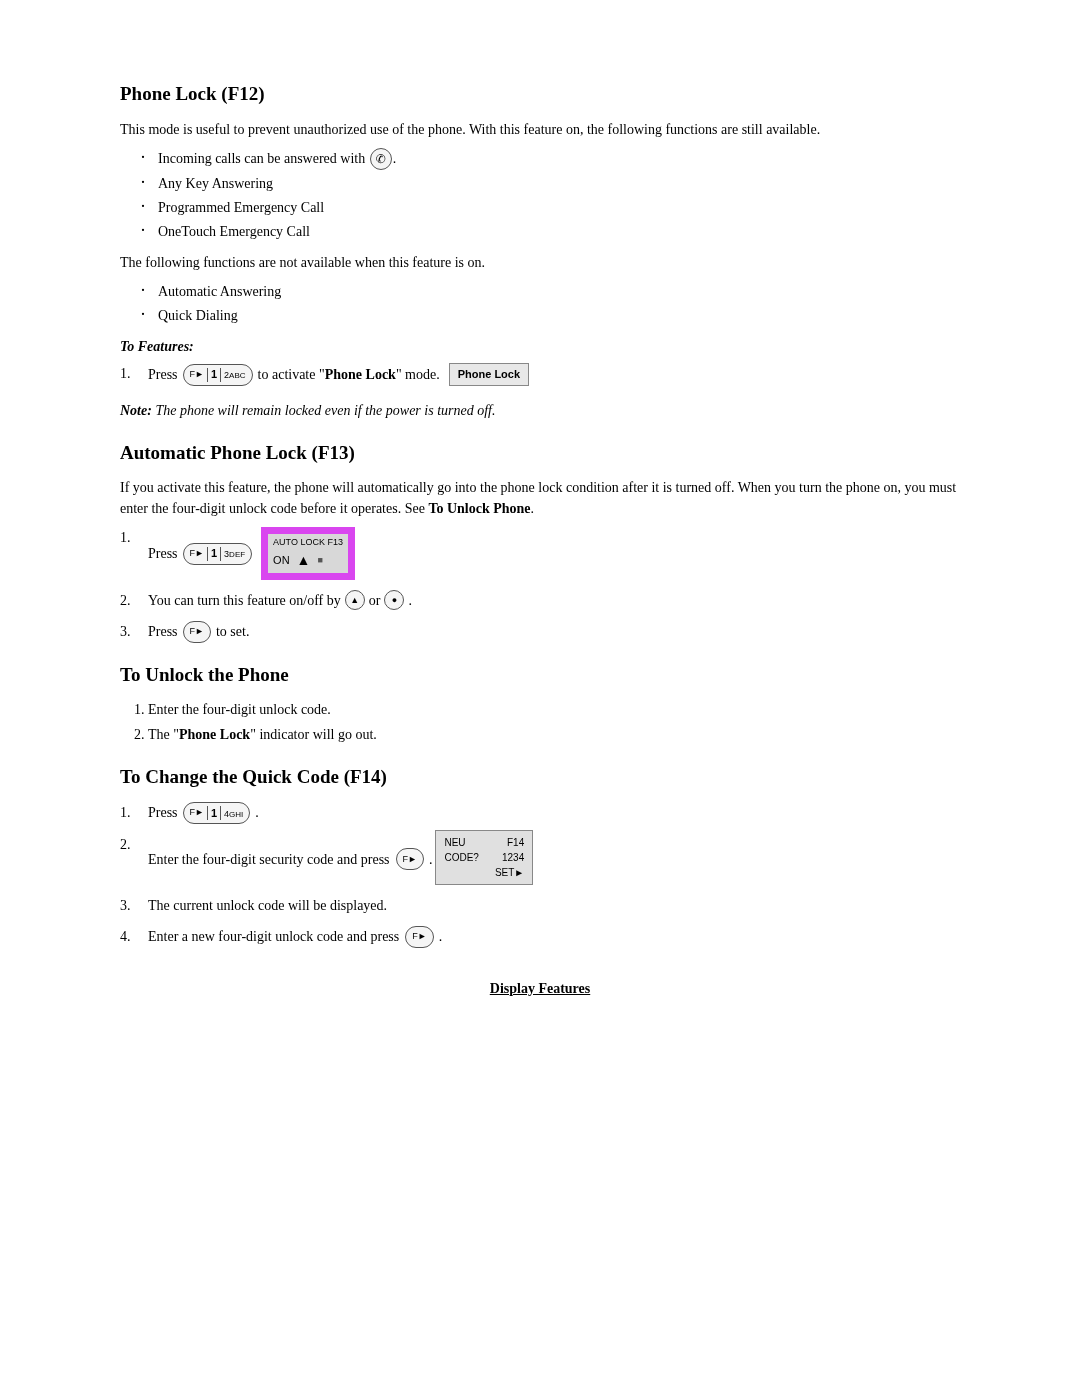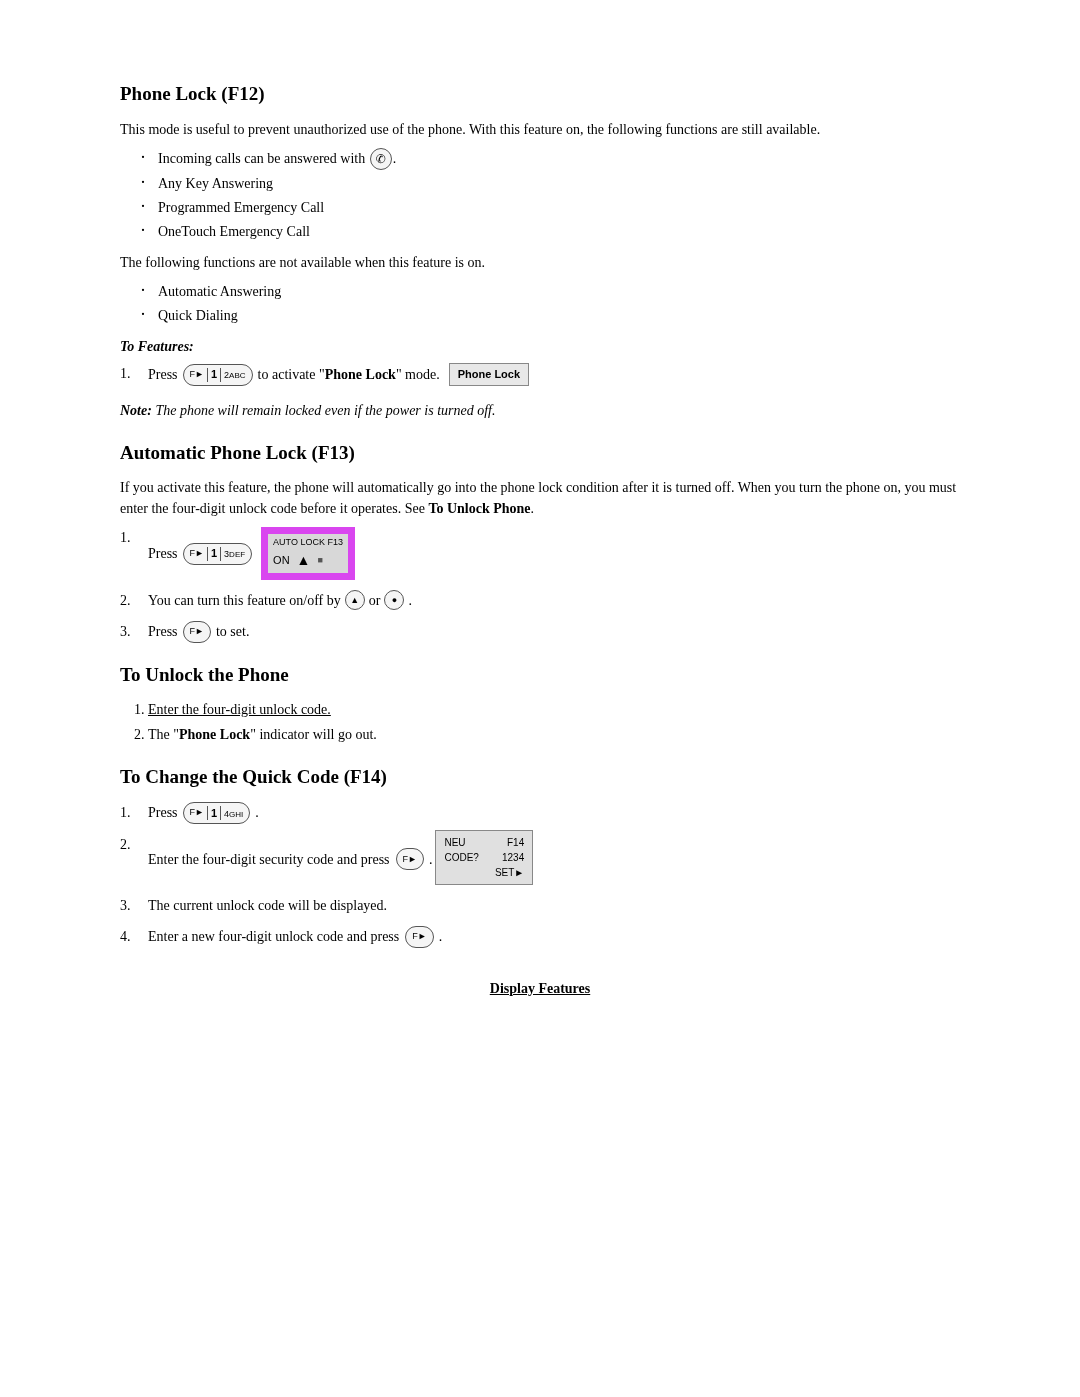--- a/index.html
+++ b/index.html
@@ -251,21 +251,21 @@
         </span>
         <span>to set.</span>
       </span>
     </li>
   </ol>
 </div>
 
 <div class="section-gap">
   <div class="section-title">To Unlock the Phone</div>
   <ol style="margin-left: 28px; font-size:14px;">
-    <li style="margin-bottom:4px;text-decoration:underline;"><span>Enter the four-digit unlock code.</span></li>
+    <li style="margin-bottom:4px;"><span>Enter the four-digit unlock code.</span></li>
     <li>
       <span>The "<strong>Phone Lock</strong>" indicator will go out.</span>
     </li>
   </ol>
 </div>
 
 <div class="section-gap">
   <div class="section-title">To Change the Quick Code (F14)</div>
 
   <ol class="numbered-list">

